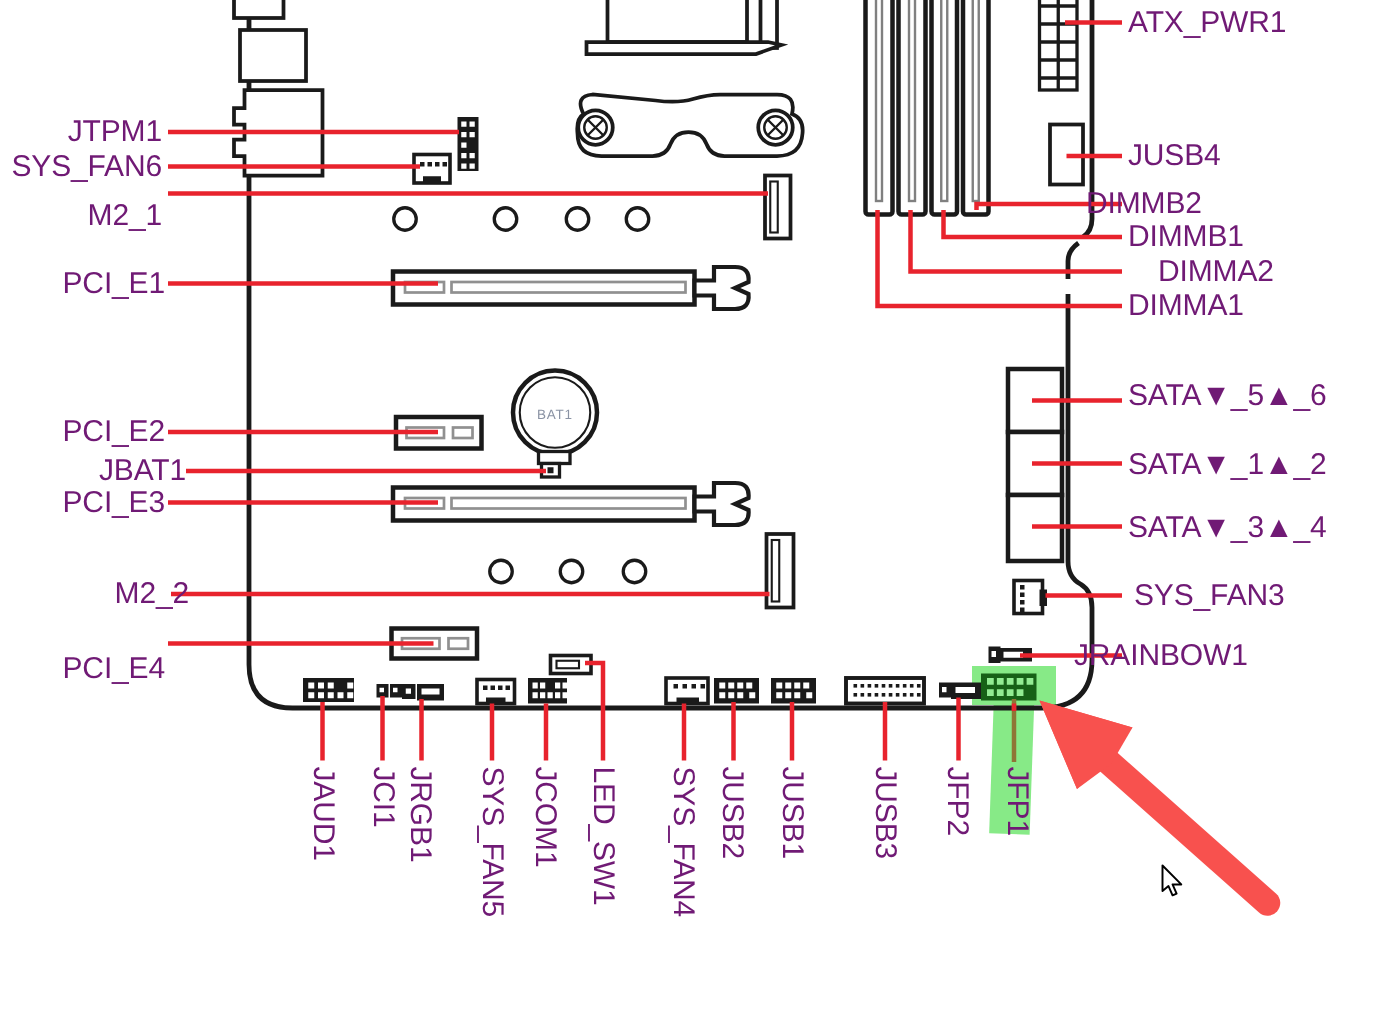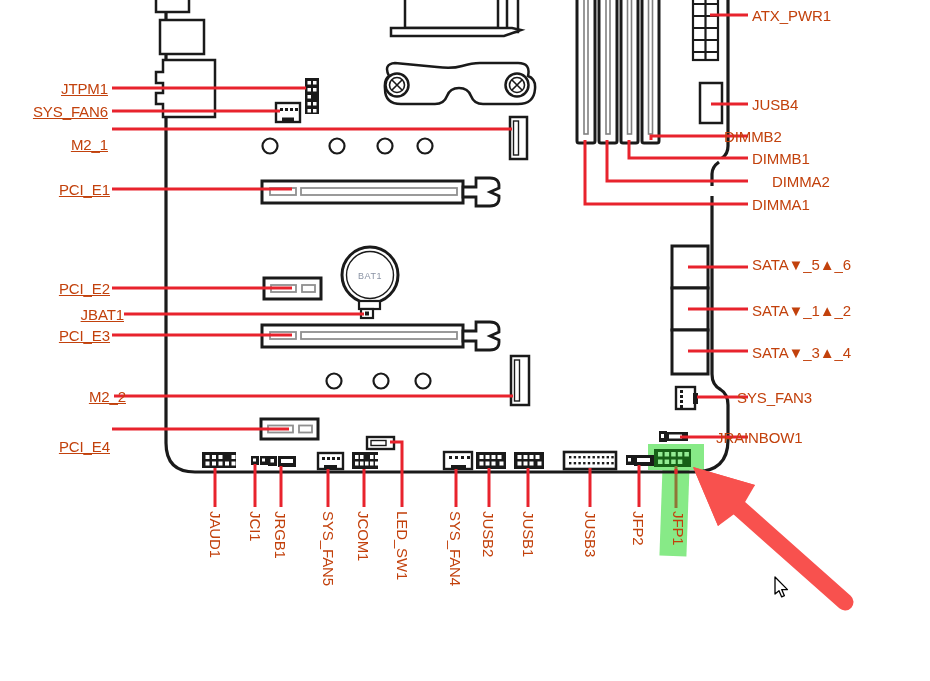--- a/index.html
+++ b/index.html
@@ -1,21 +1,21 @@
 <!DOCTYPE html>
 <html><head>
 <meta charset="utf-8">
 <style>
   html,body{margin:0;padding:0;background:#ffffff;}
   .stage{position:relative;width:930px;height:681px;background:#ffffff;overflow:hidden;
          font-family:"Liberation Sans",sans-serif;}
   .stage svg{position:absolute;left:0;top:0;}
-  .lbl{position:absolute;font-size:15px;font-weight:500;color:#c2410c;
+  .lbl{position:absolute;font-size:20px;font-weight:500;color:#701a75;
        white-space:nowrap;letter-spacing:-0.1px;line-height:17px;}
-  .lbl.r{text-align:right;text-decoration:underline;}
+  .lbl.r{text-align:right;}
   .lbl.v{writing-mode:vertical-rl;text-orientation:mixed;line-height:18px;}
 </style>
 </head>
 <body>
 
 <div class="stage">
 <svg width="930" height="681" viewBox="0 0 930 681">
 
   <g fill="#87ea87">
     <rect x="648" y="444" width="56" height="26"></rect>
@@ -382,21 +382,21 @@
 
 <div class="lbl" style="left:752px;top:7px">ATX_PWR1</div>
 <div class="lbl" style="left:752px;top:96px">JUSB4</div>
 <div class="lbl" style="left:724px;top:128px">DIMMB2</div>
 <div class="lbl" style="left:752px;top:150px">DIMMB1</div>
 <div class="lbl" style="left:772px;top:173px">DIMMA2</div>
 <div class="lbl" style="left:752px;top:196px">DIMMA1</div>
 <div class="lbl" style="left:752px;top:256px">SATA▼_5▲_6</div>
 <div class="lbl" style="left:752px;top:302px">SATA▼_1▲_2</div>
 <div class="lbl" style="left:752px;top:344px">SATA▼_3▲_4</div>
-<div class="lbl" style="left:737px;top:389px">SYS_FAN3</div>
+<div class="lbl" style="left:756px;top:389px">SYS_FAN3</div>
 <div class="lbl" style="left:716px;top:429px">JRAINBOW1</div>
 
 <div class="lbl v" style="left:206px;top:511px">JAUD1</div>
 <div class="lbl v" style="left:246px;top:511px">JCI1</div>
 <div class="lbl v" style="left:271px;top:511px">JRGB1</div>
 <div class="lbl v" style="left:319px;top:511px">SYS_FAN5</div>
 <div class="lbl v" style="left:354px;top:511px">JCOM1</div>
 <div class="lbl v" style="left:393px;top:511px">LED_SW1</div>
 <div class="lbl v" style="left:446px;top:511px">SYS_FAN4</div>
 <div class="lbl v" style="left:479px;top:511px">JUSB2</div>

